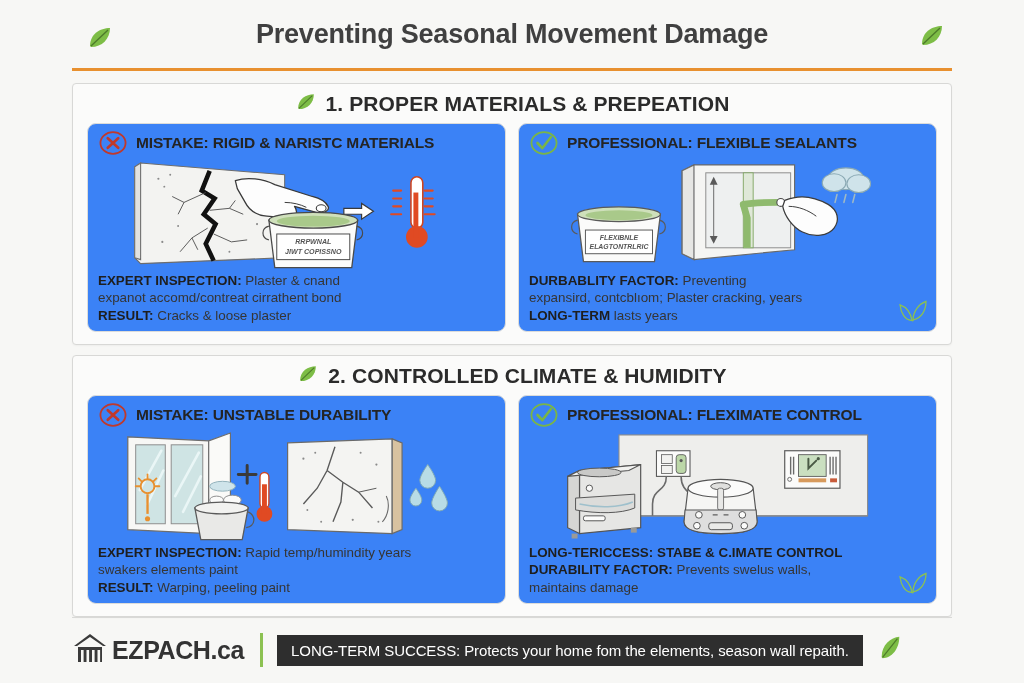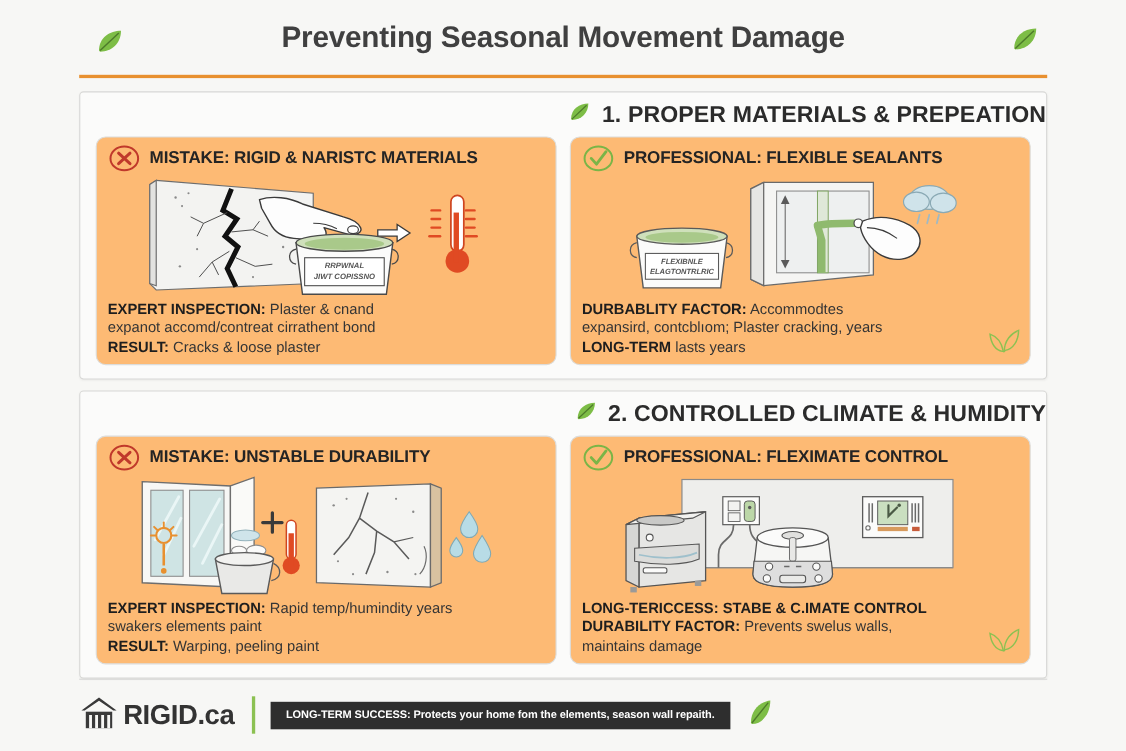--- a/index.html
+++ b/index.html
@@ -66,21 +66,21 @@
     display: flex;
     flex-direction: column;
     flex: 1;
     min-height: 0;
     box-shadow: 0 1px 2px rgba(0,0,0,0.04);
   }
 
   .section-header {
     display: flex;
     align-items: center;
-    justify-content: flex-end;
+    justify-content: center;
     gap: 9px;
     padding: 7px 0 6px 0;
     flex: none;
   }
   .section-title {
     font-size: 21px;
     font-weight: bold;
     color: #2b2b2b;
     letter-spacing: 0.1px;
   }
@@ -90,21 +90,21 @@
     gap: 12px;
     padding: 0 14px 12px 14px;
     flex: 1;
     min-height: 0;
   }
 
   .card {
     flex: 1;
     border: 1px solid #dcdcda;
     border-radius: 9px;
-    background: #fdba74;
+    background: #3b82f6;
     position: relative;
     display: flex;
     flex-direction: column;
     min-width: 0;
     overflow: hidden;
   }
 
   .card-head {
     display: flex;
     align-items: center;
@@ -185,22 +185,22 @@
   .brand-divider {
     width: 3px;
     height: 34px;
     background: #8cc152;
     margin: 0 14px 0 16px;
     flex: none;
   }
   .footer-banner {
     background: #2e2e2e;
     color: #ffffff;
-    font-size: 10px;
-    font-weight: bold;
+    font-size: 15px;
+    font-weight: normal;
     padding: 7px 14px;
     letter-spacing: -0.1px;
     white-space: nowrap;
   }
   .footer-leaf { margin-left: 14px; flex: none; }
 </style>
 </head>
 <body>
 
 <div class="page">
@@ -359,21 +359,21 @@
                 <g stroke="#9fb9c4" stroke-width="1.6" stroke-linecap="round">
                   <line x1="291" y1="36" x2="289" y2="44"></line>
                   <line x1="300" y1="36" x2="298" y2="44"></line>
                   <line x1="309" y1="36" x2="307" y2="44"></line>
                 </g>
               </g>
             </svg>
           </div>
 
           <div class="card-body">
-            <div class="line"><b>DURBABLITY FACTOR:</b><span> Accommodtes</span></div>
+            <div class="line"><b>DURBABLITY FACTOR:</b><span> Preventing</span></div>
             <div class="line"><b></b><span>expansird, contcblıom; Plaster cracking, years</span></div>
             <div class="line"><b>LONG-TERM</b><span>   lasts years</span></div>
             <span class="leaf-corner">
               <svg width="30" height="26" viewBox="0 0 34 30">
                 <path d="M17 27 C17 16 24 8 32 5 C32 16 26 25 18 26 Z" fill="none" stroke="#8cc152" stroke-width="1.5"></path>
                 <path d="M16 27 C14 17 8 11 2 9 C3 19 8 26 15 27 Z" fill="none" stroke="#8cc152" stroke-width="1.5"></path>
               </svg>
             </span>
           </div>
         </div>
@@ -568,21 +568,21 @@
           <path d="M18 3 L34 15 L31 15 L18 6 L5 15 L2 15 Z" fill="#3a3a3a"></path>
           <rect x="6" y="16" width="24" height="15" fill="#3a3a3a"></rect>
           <g fill="#f7f7f5">
             <rect x="9" y="19" width="2.6" height="12"></rect>
             <rect x="14.5" y="19" width="2.6" height="12"></rect>
             <rect x="20" y="19" width="2.6" height="12"></rect>
             <rect x="25.5" y="19" width="2.6" height="12"></rect>
           </g>
         </svg>
       </span>
-      <span class="brand-name">RIGID.ca</span>
+      <span class="brand-name">EZPACH.ca</span>
     </div>
 
     <div class="brand-divider"></div>
 
     <div class="footer-banner">LONG-TERM SUCCESS: Protects your home fom the elements, season wall repaith.</div>
 
     <span class="footer-leaf">
       <svg width="26" height="30" viewBox="0 0 28 30">
         <path d="M5 25 C5 11 15 4 24 3 C24 16 16 26 6 26 Z" fill="#7dbd46"></path>
         <path d="M6 25 L22 5" stroke="#4d7a2a" stroke-width="1.3" fill="none"></path>

